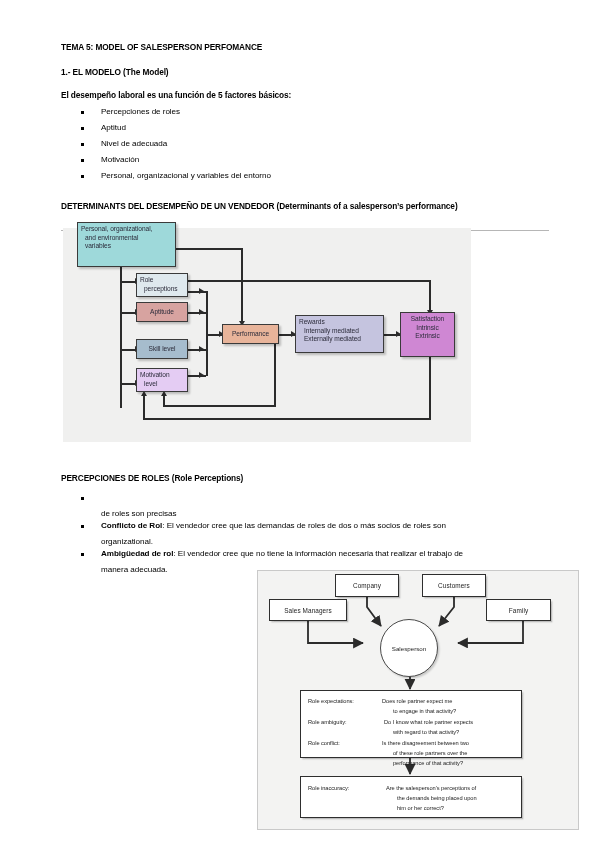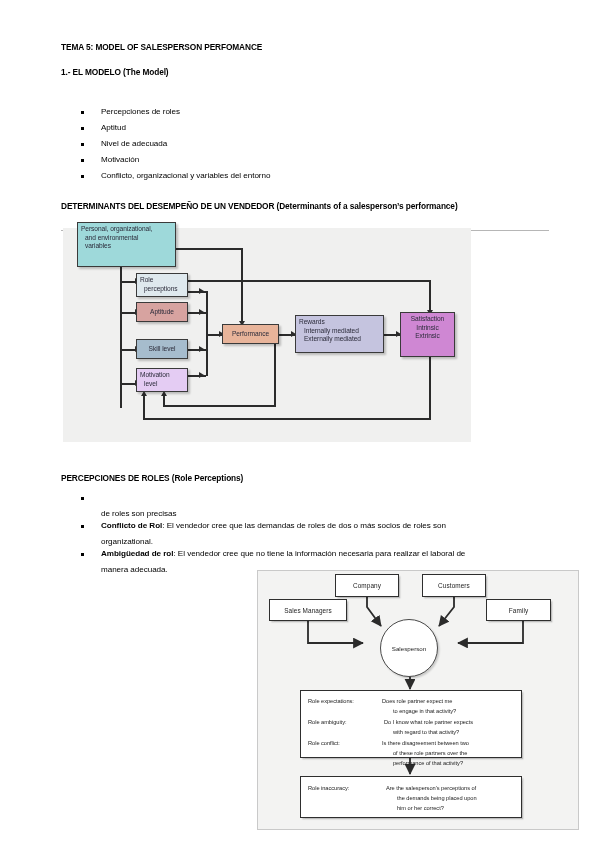--- a/index.html
+++ b/index.html
@@ -119,31 +119,32 @@
   .qrow { position: absolute; font-size: 5.7px; color: #1d1d1d; white-space: nowrap; letter-spacing: -0.05px; }
   .qlab { position: absolute; font-size: 5.7px; color: #1d1d1d; white-space: nowrap; letter-spacing: -0.05px; }
 </style>
 </head>
 <body>
 
 <div class="page">
 
   <div class="h-line" style="left:40px; top:42px;">TEMA 5: MODEL OF SALESPERSON PERFOMANCE</div>
   <div class="h-line" style="left:40px; top:67px;">1.- EL MODELO (The Model)</div>
+  <div class="h-line" style="left:40px; top:90px;">El desempeño laboral es una función de 5 factores básicos:</div>
 
   <div class="bullet-sq" style="left:60px; top:111px;"></div>
   <div class="body-line" style="left:80px; top:107px;">Percepciones de roles</div>
   <div class="bullet-sq" style="left:60px; top:127px;"></div>
   <div class="body-line" style="left:80px; top:123px;text-align:center;">Aptitud</div>
   <div class="bullet-sq" style="left:60px; top:143px;"></div>
   <div class="body-line" style="left:80px; top:139px;">Nivel de adecuada</div>
   <div class="bullet-sq" style="left:60px; top:159px;"></div>
   <div class="body-line" style="left:80px; top:155px;">Motivación</div>
   <div class="bullet-sq" style="left:60px; top:175px;"></div>
-  <div class="body-line" style="left:80px; top:171px;">Conflicto, organizacional y variables del entorno</div>
+  <div class="body-line" style="left:80px; top:171px;">Personal, organizacional y variables del entorno</div>
 
   <div class="h-line" style="left:40px; top:201px;">DETERMINANTS DEL DESEMPEÑO DE UN VENDEDOR (Determinants of a salesperson’s performance)</div>
 
   <div class="pg-rule" style="left:40px; top:230px; width:488px;"></div>
 
   <div id="fig1">
 
     <div class="conn conn-v" style="left:57px; top:38px; height:142px;"></div>
 
     <div class="conn conn-h" style="left:57px; top:53px; width:16px;"></div>
@@ -235,21 +236,21 @@
   <div class="h-line" style="left:40px; top:473px;">PERCEPCIONES DE ROLES (Role Perceptions)</div>
 
   <div class="bullet-sq" style="left:60px; top:497px;"></div>
   <div class="body-line" style="left:80px; top:509px;">de roles son precisas</div>
 
   <div class="bullet-sq" style="left:60px; top:525px;"></div>
   <div class="body-line" style="left:80px; top:521px;"><span class="b-strong">Conflicto de Rol</span><span>: El vendedor cree que las demandas de roles de dos o más socios de roles son</span></div>
   <div class="body-line" style="left:80px; top:537px;">organizational.</div>
 
   <div class="bullet-sq" style="left:60px; top:553px;"></div>
-  <div class="body-line" style="left:80px; top:549px;"><span class="b-strong">Ambigüedad de rol</span><span>: El vendedor cree que no tiene la información necesaria para realizar el laboral de</span></div>
+  <div class="body-line" style="left:80px; top:549px;"><span class="b-strong">Ambigüedad de rol</span><span>: El vendedor cree que no tiene la información necesaria that realizar el trabajo de</span></div>
   <div class="body-line" style="left:80px; top:565px;">manera adecuada.</div>
 
   <div class="pg-rule" style="left:236px; top:581px; width:322px;"></div>
   <div class="pg-rule2" style="left:236px; top:822px; width:322px;"></div>
 
   <div id="fig2">
 
     <svg style="position:absolute; left:0; top:0; width:322px; height:260px; overflow:visible;">
       <defs>
         <marker id="ah" markerWidth="7" markerHeight="7" refX="5.5" refY="3" orient="auto">

